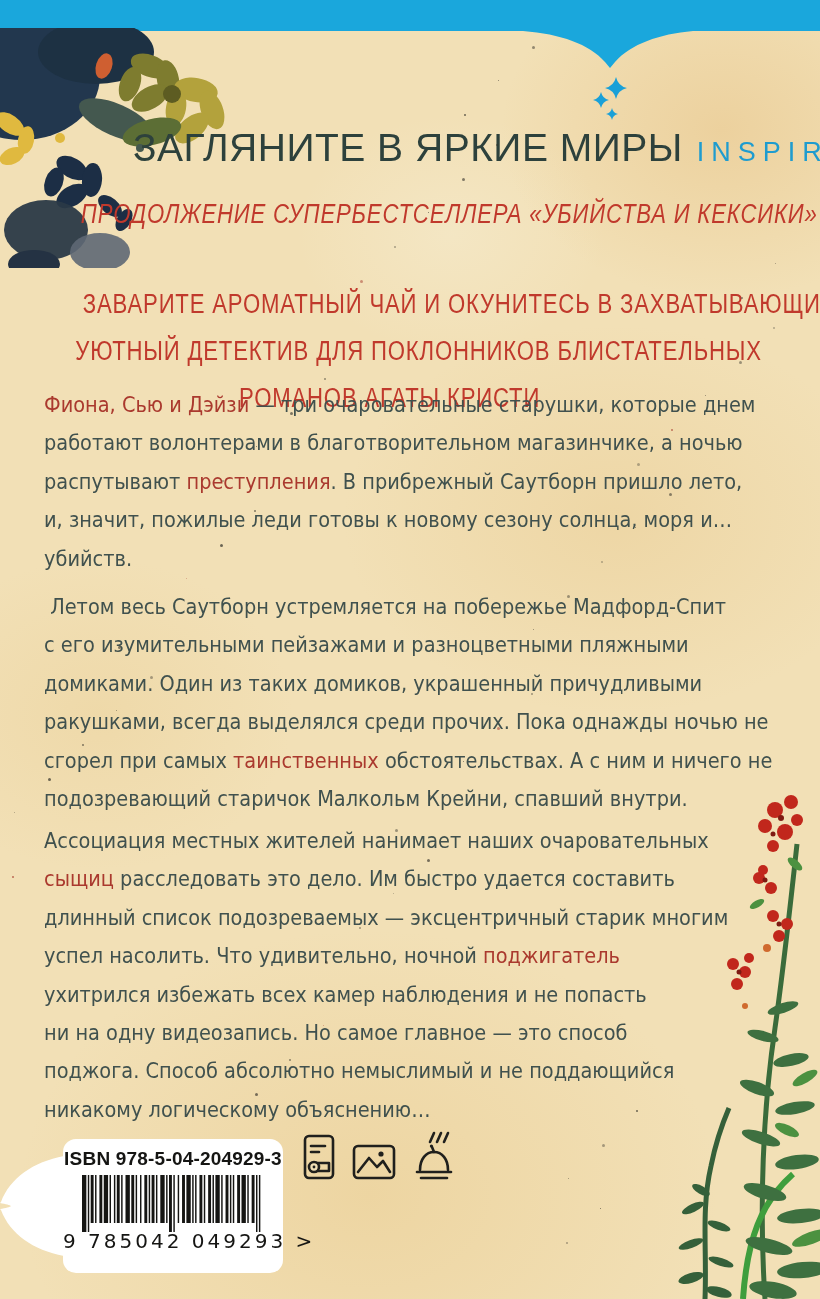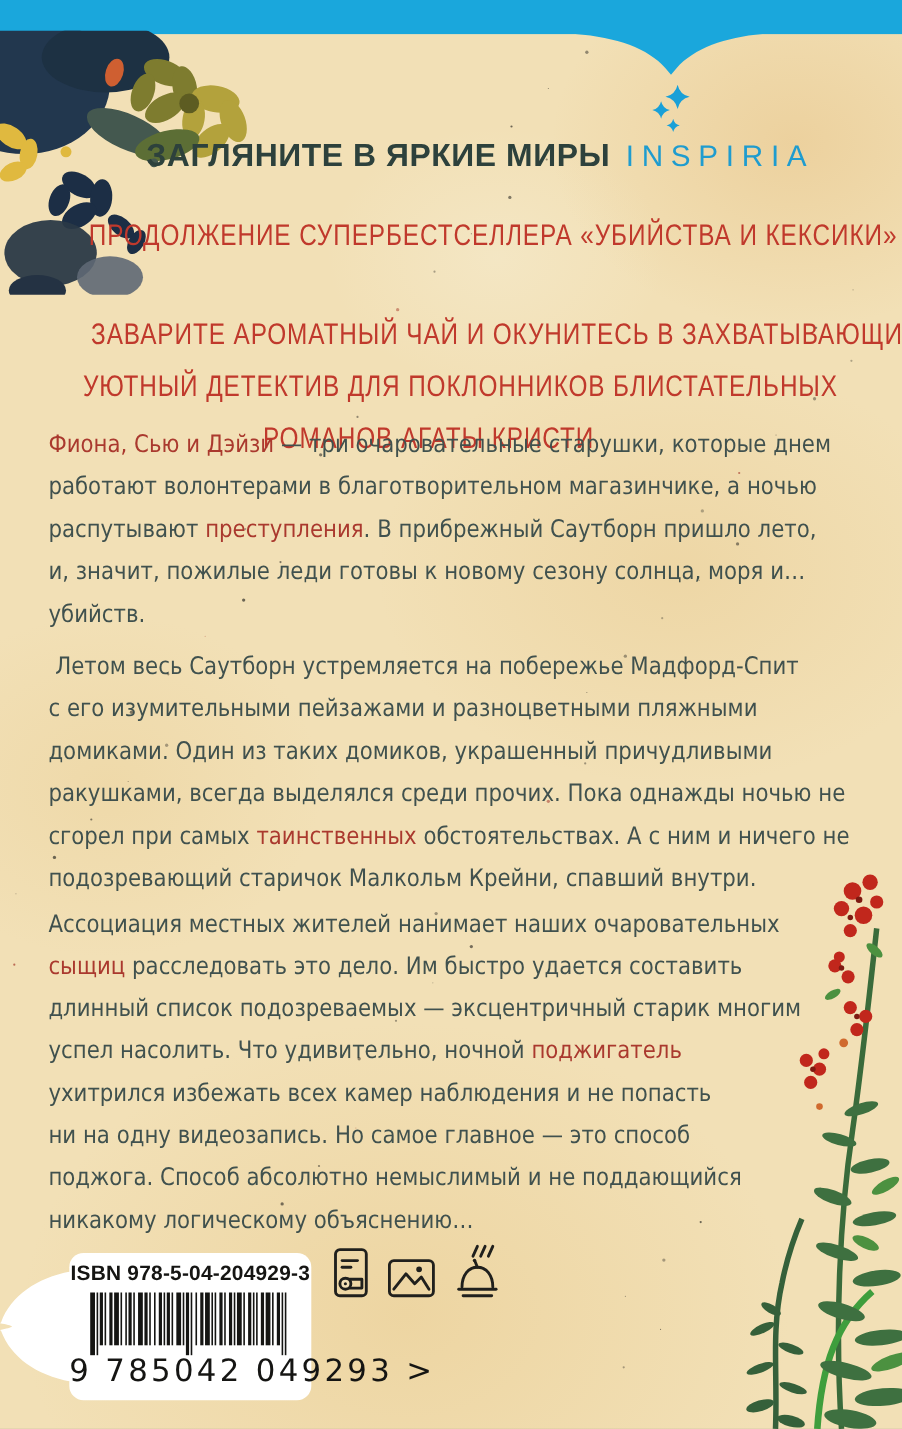--- a/index.html
+++ b/index.html
@@ -11,39 +11,39 @@
       radial-gradient(300px 240px at 12% 55%, rgba(228,196,130,.25), transparent 65%),
       radial-gradient(500px 380px at 45% 92%, rgba(226,188,115,.30), transparent 70%),
       radial-gradient(220px 170px at 55% 18%, rgba(246,238,212,.45), transparent 70%),
       #f2e0b6;}
   .topbar{position:absolute;left:0;top:0;width:820px;height:31px;background:#1aa7dc;}
   .notch{position:absolute;left:523px;top:31px;}
   .sparkles{position:absolute;left:590px;top:76px;}
   .illu{position:absolute;pointer-events:none;}
   .tagline-row{position:absolute;left:133px;top:126px;white-space:nowrap;
     font-family:"Liberation Sans",sans-serif;}
-  .tagline{font-size:29px;font-weight:700;color:#2d413c;letter-spacing:.5px;}
+  .tagline{font-size:39px;font-weight:400;color:#2d413c;letter-spacing:.5px;}
   .logo{font-size:27px;font-weight:500;color:#1f9ccf;letter-spacing:7px;margin-left:14px;}
-  .redline1{position:absolute;left:0;top:199px;width:644px;text-align:center;}
+  .redline1{position:absolute;left:0;top:199px;width:644px;text-align:center;font-style:italic;}
   .redblock{position:absolute;left:0;top:281px;width:780px;text-align:center;}
   .redblock .hline{height:47px;line-height:47px;}
   .redcaps{display:inline-block;transform:scaleX(.82);transform-origin:center;
     font-family:"Liberation Sans",sans-serif;font-size:27px;font-weight:400;
     color:#c0392c;letter-spacing:1px;white-space:nowrap;}
   .para{position:absolute;left:44px;color:#40514e;}
   .bodyline{height:38.4px;line-height:38.4px;white-space:pre;font-size:22px;
     transform:scaleX(.88);transform-origin:left center;}
   .bodyline .red{color:#aa392e;}
   .barcode-label{position:absolute;left:63px;top:1139px;width:220px;height:134px;
     background:#fff;border-radius:13px;}
   .bracket{position:absolute;left:0;top:1156px;}
   .isbn{padding-top:9px;text-align:center;font-family:"Liberation Sans",sans-serif;
     font-size:19px;font-weight:600;color:#151513;letter-spacing:.2px;}
   .bars{display:block;margin:3px auto 0 auto;}
-  .bdigits{margin-top:-4px;text-align:center;font-size:28px;color:#151513;
+  .bdigits{margin-top:-4px;text-align:center;font-size:20px;color:#151513;
     letter-spacing:3px;white-space:pre;}
   .icons-row{position:absolute;left:303px;top:1130px;display:flex;align-items:flex-end;gap:17px;}
   .features{position:absolute;left:312px;top:1190px;list-style:none;margin:0;padding:0;}
   .features li{height:28px;line-height:28px;font-family:"Liberation Sans",sans-serif;
     font-size:19px;font-weight:500;color:#26251e;white-space:nowrap;}
   .features .star{font-size:16px;margin-right:13px;color:#1c1c19;}
   .speck{position:absolute;border-radius:50%;}
 </style>
 </head>
 <body>

